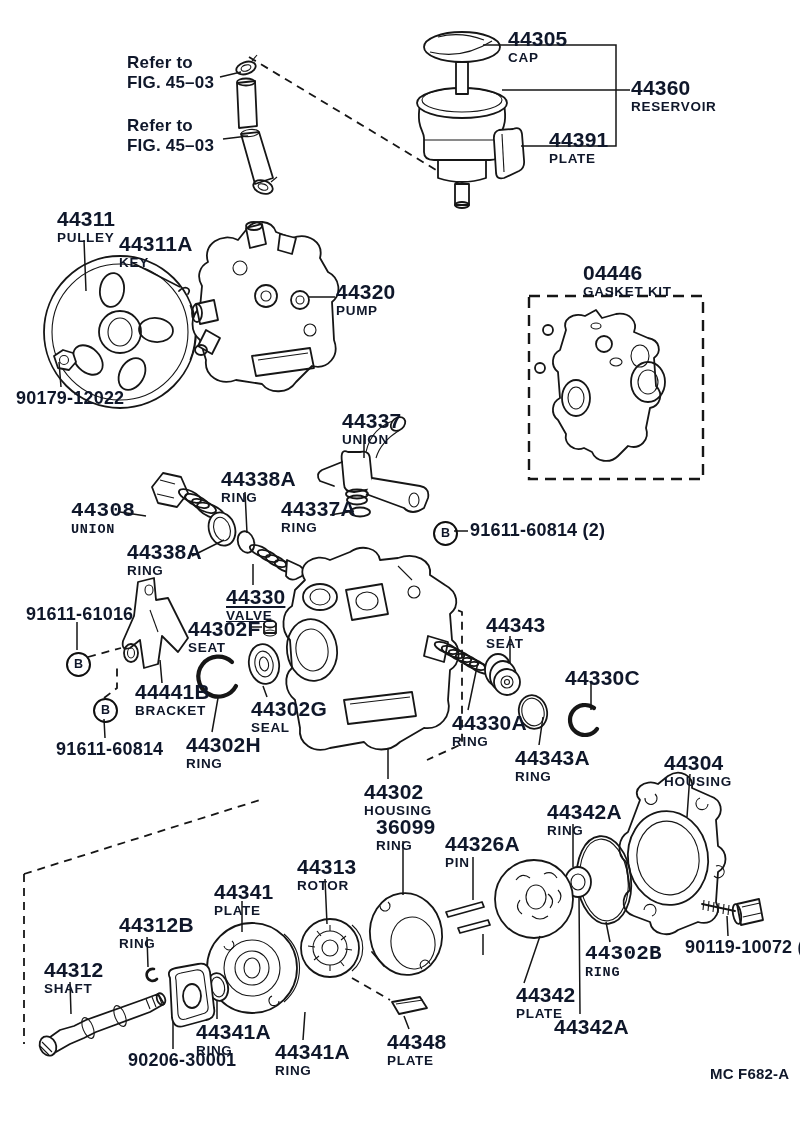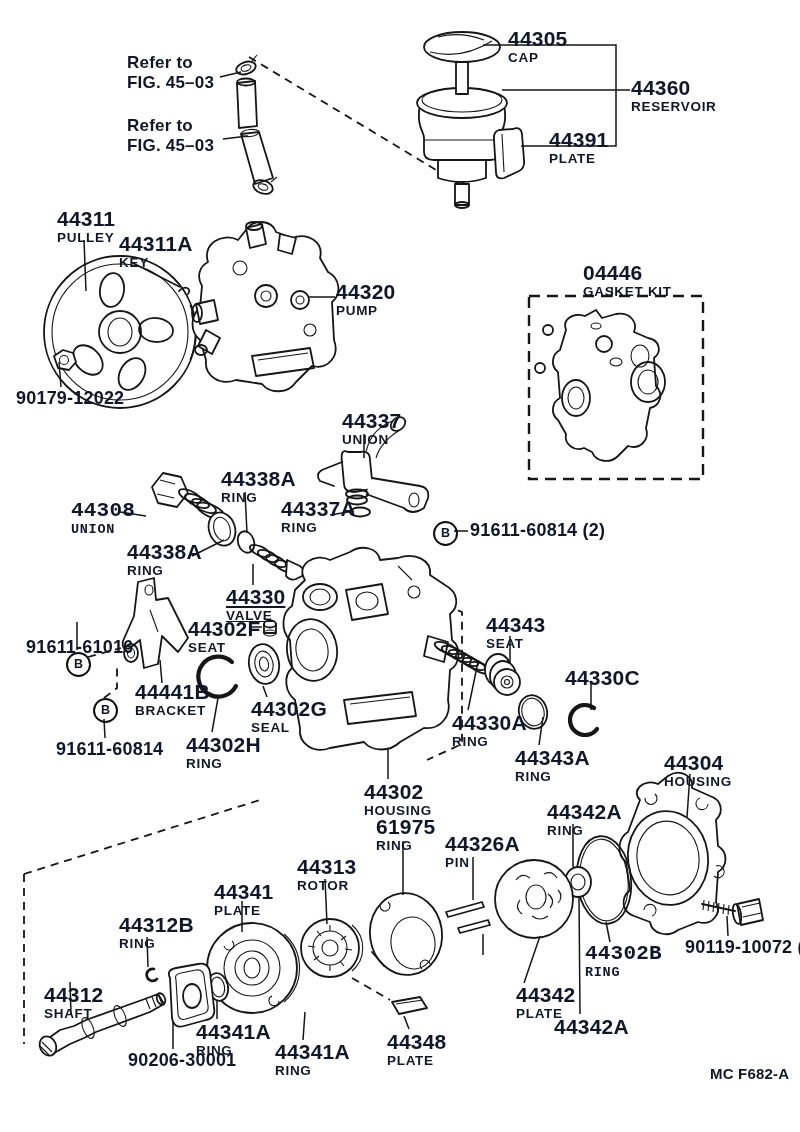--- a/index.html
+++ b/index.html
@@ -382,21 +382,21 @@
         <div class="t2">RING</div>
       </div>
       <div class="label part" style="left: 127px; top: 541px;">
         <div class="t1">44338A</div>
         <div class="t2">RING</div>
       </div>
       <div class="label part" style="left: 226px; top: 586px; text-decoration: underline;">
         <div class="t1">44330</div>
         <div class="t2">VALVE</div>
       </div>
-      <div class="label plain" style="left: 26px; top: 605px; margin-top: 33px;">
+      <div class="label plain" style="left: 26px; top: 605px;">
         <div class="t1">91611-61016</div>
       </div>
       <div class="label circle" style="left: 66px; top: 652px;">
         <div class="t1">B</div>
       </div>
       <div class="label part" style="left: 188px; top: 618px;">
         <div class="t1">44302F</div>
         <div class="t2">SEAT</div>
       </div>
       <div class="label part" style="left: 135px; top: 681px;">
@@ -430,21 +430,21 @@
       </div>
       <div class="label part" style="left: 515px; top: 747px;">
         <div class="t1">44343A</div>
         <div class="t2">RING</div>
       </div>
       <div class="label part" style="left: 364px; top: 781px;">
         <div class="t1">44302</div>
         <div class="t2">HOUSING</div>
       </div>
       <div class="label part" style="left: 376px; top: 816px;">
-        <div class="t1">61975</div>
+        <div class="t1">36099</div>
         <div class="t2">RING</div>
       </div>
       <div class="label part" style="left: 445px; top: 833px;">
         <div class="t1">44326A</div>
         <div class="t2">PIN</div>
       </div>
       <div class="label part" style="left: 547px; top: 801px;">
         <div class="t1">44342A</div>
         <div class="t2">RING</div>
       </div>
@@ -464,21 +464,21 @@
         <div class="t2">ROTOR</div>
       </div>
       <div class="label part" style="left: 214px; top: 881px;">
         <div class="t1">44341</div>
         <div class="t2">PLATE</div>
       </div>
       <div class="label part" style="left: 119px; top: 914px;">
         <div class="t1">44312B</div>
         <div class="t2">RING</div>
       </div>
-      <div class="label part" style="left: 44px; top: 959px; margin-top: 25px;">
+      <div class="label part" style="left: 44px; top: 959px;">
         <div class="t1">44312</div>
         <div class="t2">SHAFT</div>
       </div>
       <div class="label plain" style="left: 128px; top: 1051px;">
         <div class="t1">90206-30001</div>
       </div>
       <div class="label part" style="left: 196px; top: 1021px;">
         <div class="t1">44341A</div>
         <div class="t2">RING</div>
       </div>

